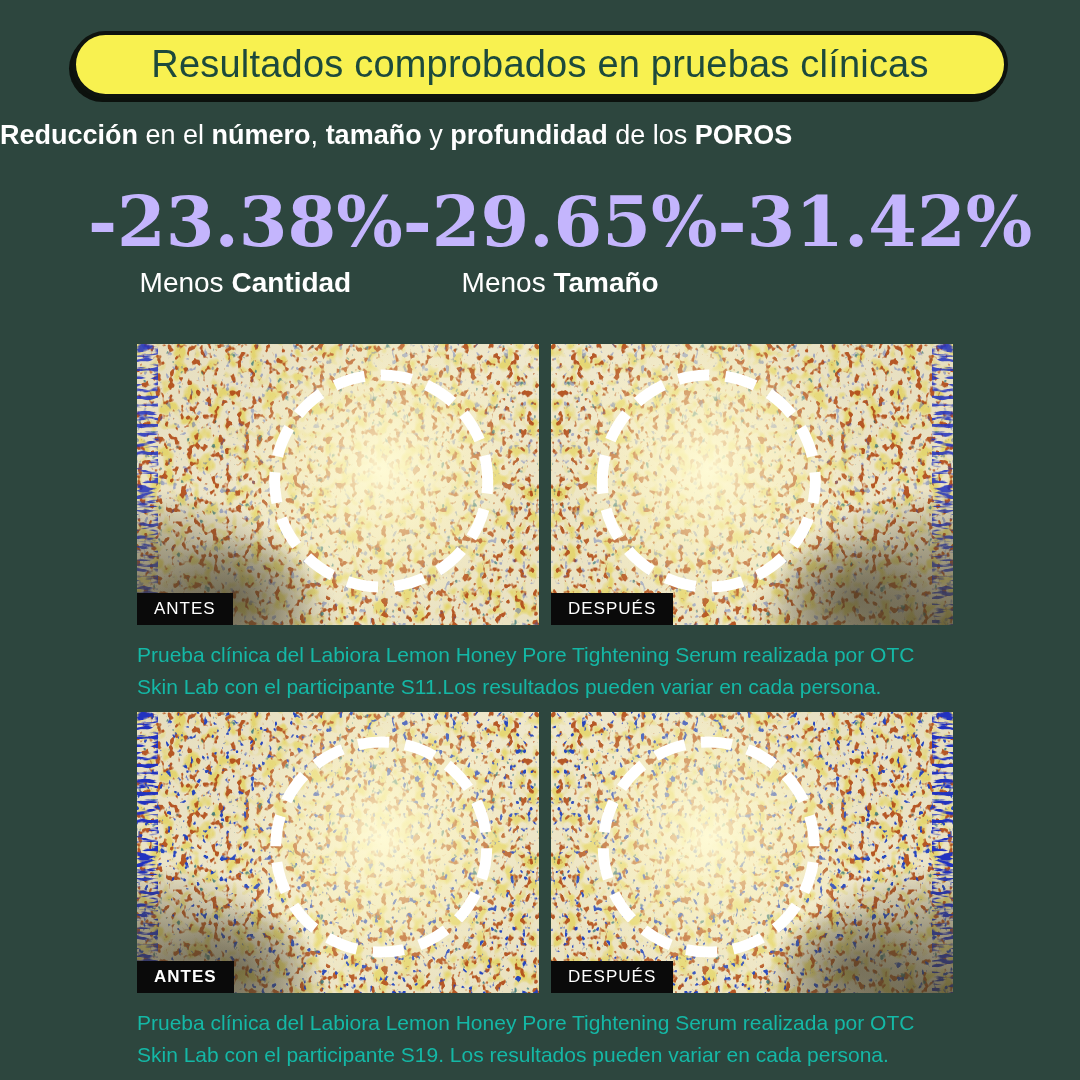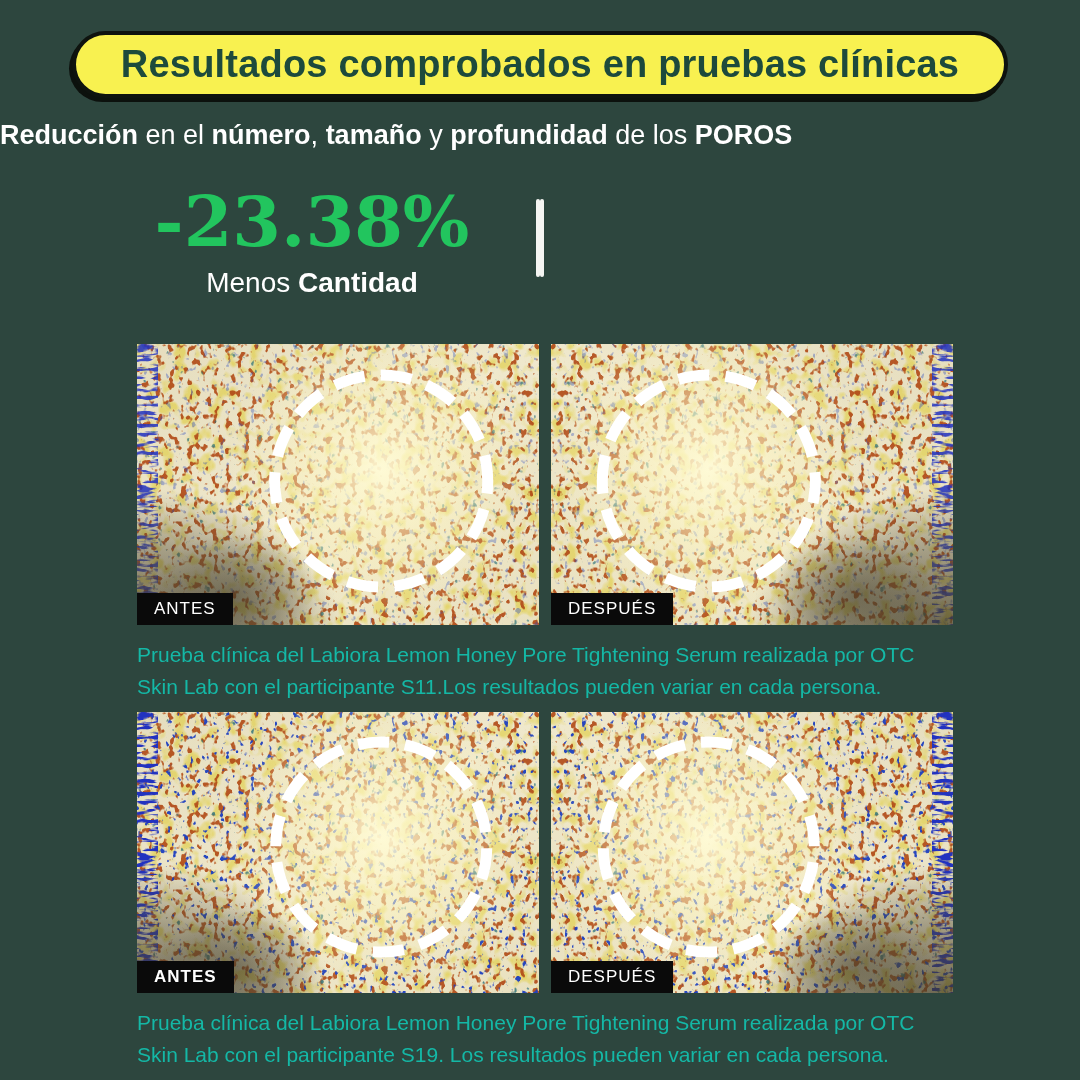--- a/index.html
+++ b/index.html
@@ -11,39 +11,39 @@
   }
   .banner{
     box-sizing:border-box;
     margin:31px auto 0 auto;
     width:936px;height:67px;
     background:#f8f150;
     border:4px solid #0e130f;
     border-radius:36px;
     box-shadow:-3px 4px 0 #0c110d;
     display:flex;align-items:center;justify-content:center;
-    font-size:38px;font-weight:bold;color:#1d4a3c;
+    font-size:38px;font-weight:normal;color:#1d4a3c;
     letter-spacing:0.2px;
   }
   .subtitle{
     margin-top:22px;
     font-size:27px;color:#ffffff;
     font-weight:400;
   }
   .subtitle .b{font-weight:bold;}
   .stats{
     display:flex;align-items:stretch;
     margin-top:34px;
     padding:0 88px;
   }
   .stat{flex:1;text-align:center;}
   .stat-value{
     font-family:"DejaVu Serif","Liberation Serif",serif;
     font-weight:bold;font-size:70px;line-height:1.06;
-    color:#22c55e;white-space:nowrap;
+    color:#c4b5fd;white-space:nowrap;
   }
   .stat-label{
     margin-top:8px;font-size:28px;color:#ffffff;line-height:1.15;
   }
   .stat-label b{font-weight:bold;text-align:center;}
   .vdivider{
     width:4px;background:#f5f5f2;
     margin:14px 0 22px 0;border-radius:2px;
   }
   .photo-pair{
@@ -164,22 +164,27 @@
 <div class="subtitle">
   <span class="b">Reducción</span><span> en el </span><span class="b">número</span><span>, </span><span class="b">tamaño</span><span> y </span><span class="b">profundidad</span><span> de los </span><span class="b">POROS</span>
 </div>
 
 <div class="stats">
   <div class="stat">
     <div class="stat-value">-23.38%</div>
     <div class="stat-label"><span>Menos </span><b>Cantidad</b></div>
   </div>
   <div class="vdivider"></div>
+  <div class="stat">
+    <div class="stat-value">-29.65%</div>
+    <div class="stat-label"><span>Menos </span><b>Tamaño</b></div>
+  </div>
   <div class="vdivider"></div>
   <div class="stat">
+    <div class="stat-value">-31.42%</div>
   </div>
 </div>
 
 <div class="photo-pair row1">
   <div class="photo">
     <svg viewBox="0 0 400 281" preserveAspectRatio="none">
         <use href="#scene1"></use>
       </svg>
     <div class="tag">ANTES</div>
   </div>

